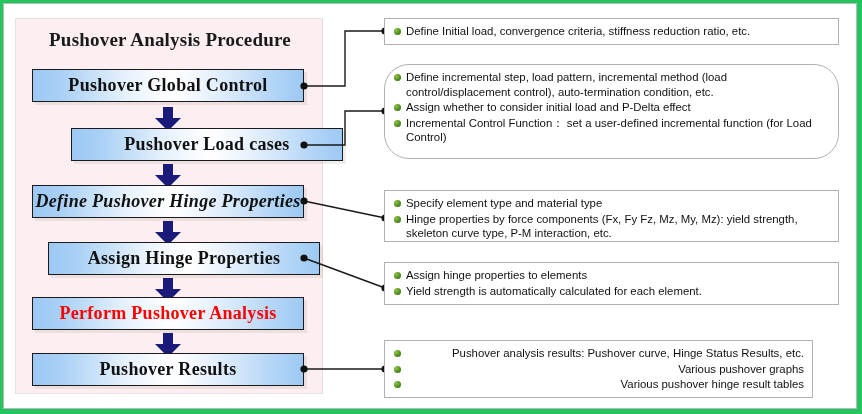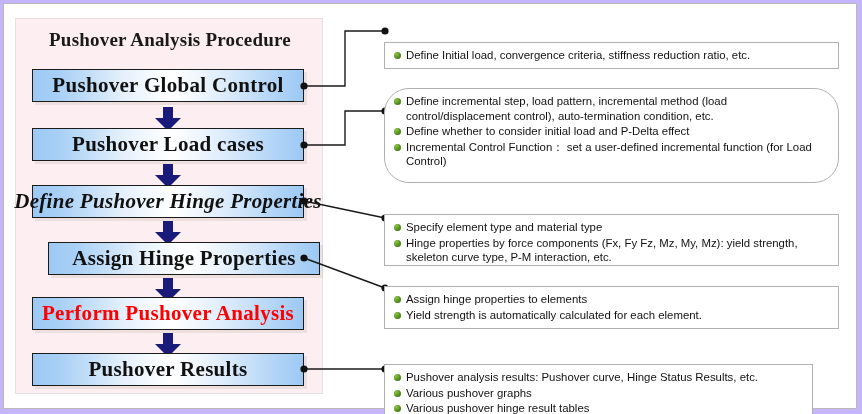--- a/index.html
+++ b/index.html
@@ -7,21 +7,21 @@
     padding: 0;
     background: #ffffff;
   }
   body {
     font-family: "Liberation Sans", sans-serif;
   }
   #root {
     position: relative;
     width: 862px;
     height: 414px;
-    background: #c4b5fd;
+    background: #22c55e;
     overflow: hidden;
   }
   
   .outer-frame {
     position: absolute;
     left: 3px;
     top: 3px;
     width: 854px;
     height: 406px;
     border: 1px solid #b9b9b9;
@@ -72,21 +72,21 @@
         #b5d6f7 88%,
         #9cc9f4 100%);
     box-shadow: 3px 3px 0 rgba(120,120,100,0.13);
     display: flex;
     align-items: center;
     justify-content: center;
   }
   .flow-box span {
     font-family: "Liberation Serif", serif;
     font-weight: bold;
-    font-size: 21px;
+    font-size: 18px;
     color: #111111;
     white-space: nowrap;
     letter-spacing: 0.3px;
   }
   .flow-box.highlight span {
     color: #ff0000;
   }
   
   .flow-arrow {
     position: absolute;
@@ -112,21 +112,20 @@
     border-right: 13px solid transparent;
     border-top: 13px solid #1a1a7a;
   }
   
   .note-box {
     position: absolute;
     border: 1px solid #b0b0b0;
     box-sizing: border-box;
     background: #ffffff;
     padding: 5px 8px 5px 8px;
-    margin-top: 24px;
   }
   .note-line {
     position: relative;
     font-family: "Liberation Sans", sans-serif;
     font-size: 11.4px;
     line-height: 14.5px;
     color: #111111;
     padding-left: 13px;
     margin-bottom: 1px;
   }
@@ -161,21 +160,21 @@
   </div>
 
   <div class="flow-box" style="top:69px;">
     <span>Pushover Global Control</span>
   </div>
   <div class="flow-arrow" style="top:107px;">
     <div class="shaft"></div>
       <div class="head"></div>
   </div>
 
-  <div class="flow-box" style="top:128px;">
+  <div class="flow-box" style="top:128px;margin-left:39px;">
     <span>Pushover Load cases</span>
   </div>
   <div class="flow-arrow" style="top:164px;">
     <div class="shaft"></div>
       <div class="head"></div>
   </div>
 
   <div class="flow-box" style="top:185px;font-style:italic;">
     <span>Define Pushover Hinge Properties</span>
   </div>
@@ -234,21 +233,21 @@
     </div>
   </div>
 
   <div class="note-box" style="left:384px; top:64px; width:455px; height:95px;border-radius:25px;">
     <div class="note-line">
       <span class="bullet"></span>
       <span>Define incremental step, load pattern, incremental method (load control/displacement control), auto-termination condition, etc.</span>
     </div>
     <div class="note-line">
       <span class="bullet"></span>
-      <span>Define whether to consider initial load and P-Delta effect</span>
+      <span>Assign whether to consider initial load and P-Delta effect</span>
     </div>
     <div class="note-line">
       <span class="bullet"></span>
       <span>Incremental Control Function： set a user-defined incremental function (for Load Control)</span>
     </div>
   </div>
 
   <div class="note-box" style="left:384px; top:190px; width:455px; height:52px;">
     <div class="note-line">
       <span class="bullet"></span>
@@ -264,21 +263,21 @@
     <div class="note-line">
       <span class="bullet"></span>
       <span>Assign hinge properties to elements</span>
     </div>
     <div class="note-line">
       <span class="bullet"></span>
       <span>Yield strength is automatically calculated for each element.</span>
     </div>
   </div>
 
-  <div class="note-box" style="left:384px; top:340px; width:429px; height:58px;">
+  <div class="note-box" style="left:384px; top:340px; width:429px; height:58px;text-align:right;">
     <div class="note-line">
       <span class="bullet"></span>
       <span>Pushover analysis results: Pushover curve, Hinge Status Results,  etc.</span>
     </div>
     <div class="note-line">
       <span class="bullet"></span>
       <span>Various pushover graphs</span>
     </div>
     <div class="note-line">
       <span class="bullet"></span>

